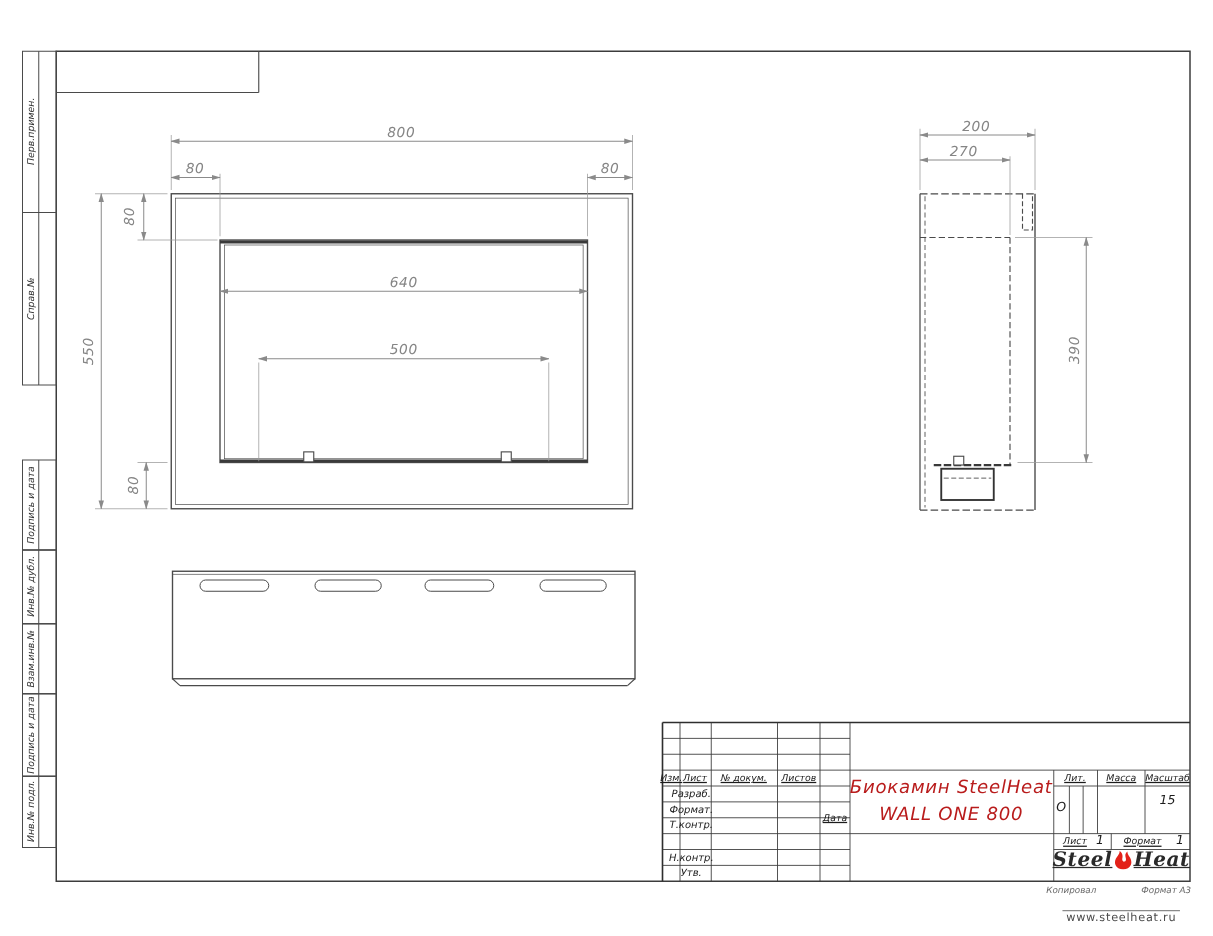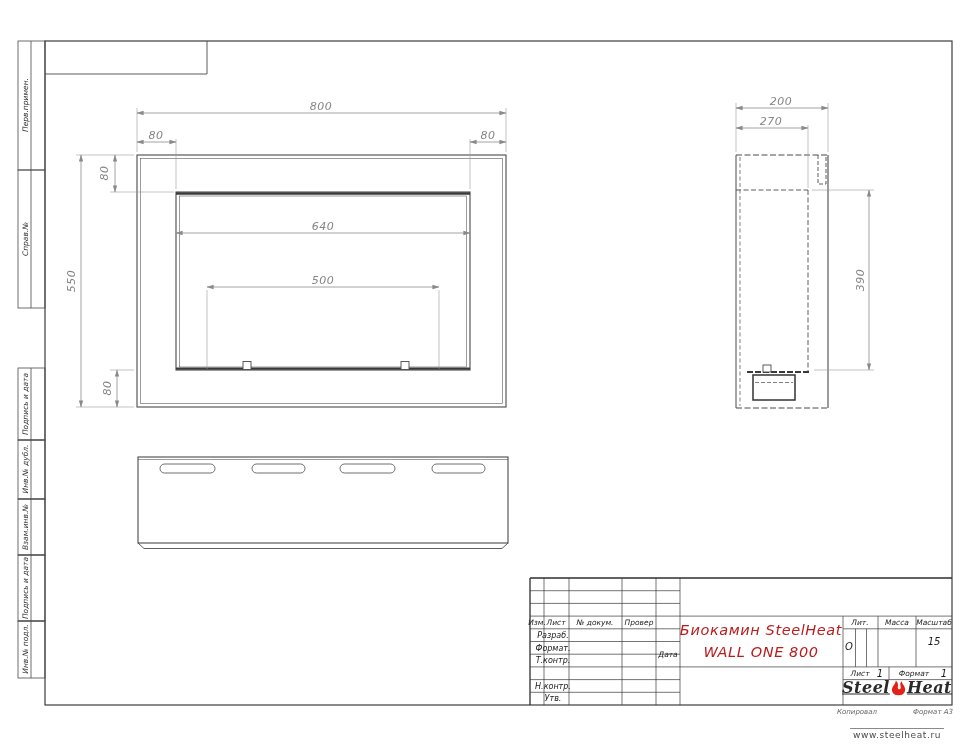--- a/index.html
+++ b/index.html
@@ -5,21 +5,21 @@
   html,body{margin:0;padding:0;background:#fff;}
   #sheet{position:relative;width:970px;height:749px;background:#fff;overflow:hidden;
          font-family:"DejaVu Sans",sans-serif;}
   #linework{position:absolute;left:0;top:0;}
   .txt{position:absolute;transform:translate(-50%,-50%);white-space:nowrap;}
   .dim{font:italic 11px "DejaVu Sans",sans-serif;color:#858585;letter-spacing:.5px;}
   .dim.v{transform:translate(-50%,-50%) rotate(-90deg);}
   .mlabel{font:italic 7.5px "DejaVu Sans",sans-serif;color:#333;
           transform:translate(-50%,-50%) rotate(-90deg);}
   .tb{font:italic 8px "DejaVu Sans",sans-serif;color:#1c1c1c;}
-  .tb-small{font:italic 7.5px "DejaVu Sans",sans-serif;color:#1c1c1c;}
+  .tb-small{font:italic 7.5px "DejaVu Sans",sans-serif;color:#1c1c1c;text-decoration:underline;}
   .tb-title{font:italic 14.5px "DejaVu Sans",sans-serif;color:#b91c1c;letter-spacing:.6px;}
   .tb-val{font:italic 10px "DejaVu Sans",sans-serif;color:#1c1c1c;}
   .foot{font:italic 7px "DejaVu Sans",sans-serif;color:#666;}
   .logo{position:absolute;transform:translate(-50%,-50%);display:flex;align-items:center;gap:1px;}
   .logo .word{font:bold italic 16px "DejaVu Serif",serif;color:#2a2a2a;letter-spacing:.5px;text-decoration:underline;}
   .logo-url{position:absolute;transform:translate(-50%,0);font:9px "DejaVu Sans",sans-serif;
             color:#4a4a4a;letter-spacing:.6px;border-top:1px solid #8a8a8a;padding:1px 3px 0 3px;margin-top:35px;}
 </style>
 </head>
 <body>
@@ -185,21 +185,21 @@
 <div class="txt dim" style="left:323px;top:226px">640</div>
 <div class="txt dim" style="left:323px;top:280px">500</div>
 
 <div class="txt dim" style="left:781px;top:101px">200</div>
 <div class="txt dim" style="left:771px;top:121px">270</div>
 <div class="txt dim v" style="left:860px;top:280px">390</div>
 
 <div class="txt tb-small" style="left:537px;top:622px">Изм.</div>
 <div class="txt tb-small" style="left:556px;top:622px">Лист</div>
 <div class="txt tb-small" style="left:595px;top:622px">№ докум.</div>
-<div class="txt tb-small" style="left:639px;top:622px">Провер</div>
+<div class="txt tb-small" style="left:639px;top:622px">Листов</div>
 <div class="txt tb-small" style="left:668px;top:654px">Дата</div>
 <div class="txt tb" style="left:553px;top:635px">Разраб.</div>
 <div class="txt tb" style="left:553px;top:648px">Формат.</div>
 <div class="txt tb" style="left:553px;top:660px">Т.контр.</div>
 <div class="txt tb" style="left:553px;top:686px">Н.контр.</div>
 <div class="txt tb" style="left:553px;top:698px">Утв.</div>
 
 <div class="txt tb-title" style="left:761px;top:630px">Биокамин SteelHeat</div>
 <div class="txt tb-title" style="left:761px;top:652px">WALL ONE 800</div>
 

